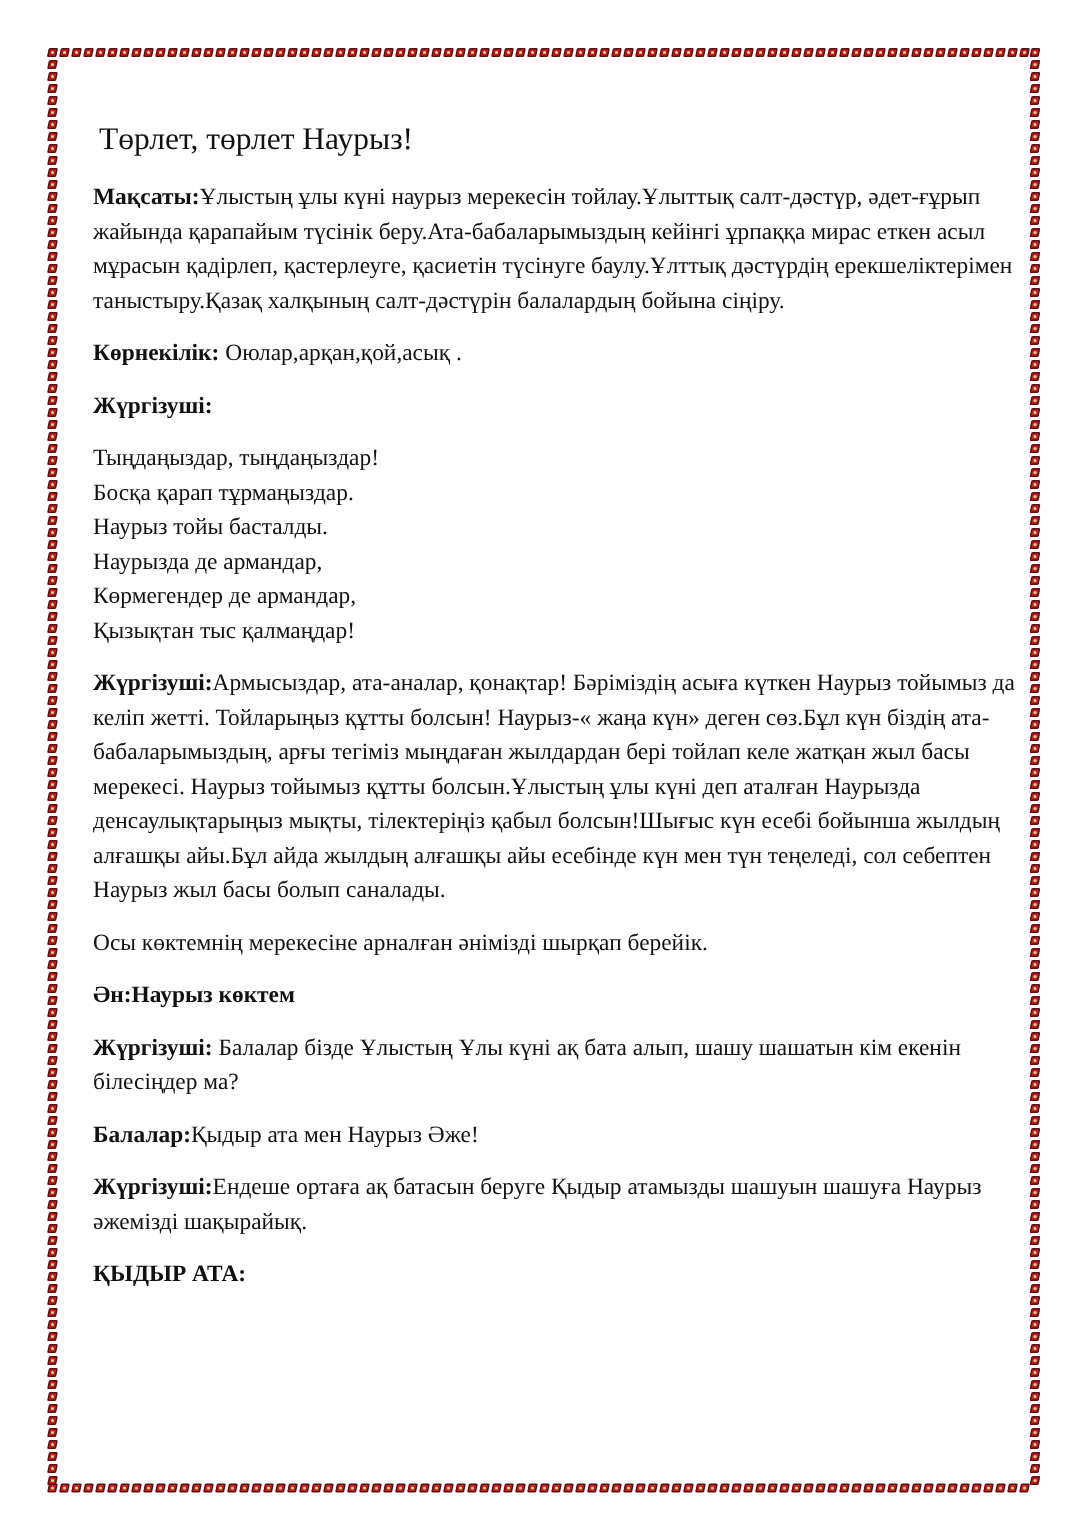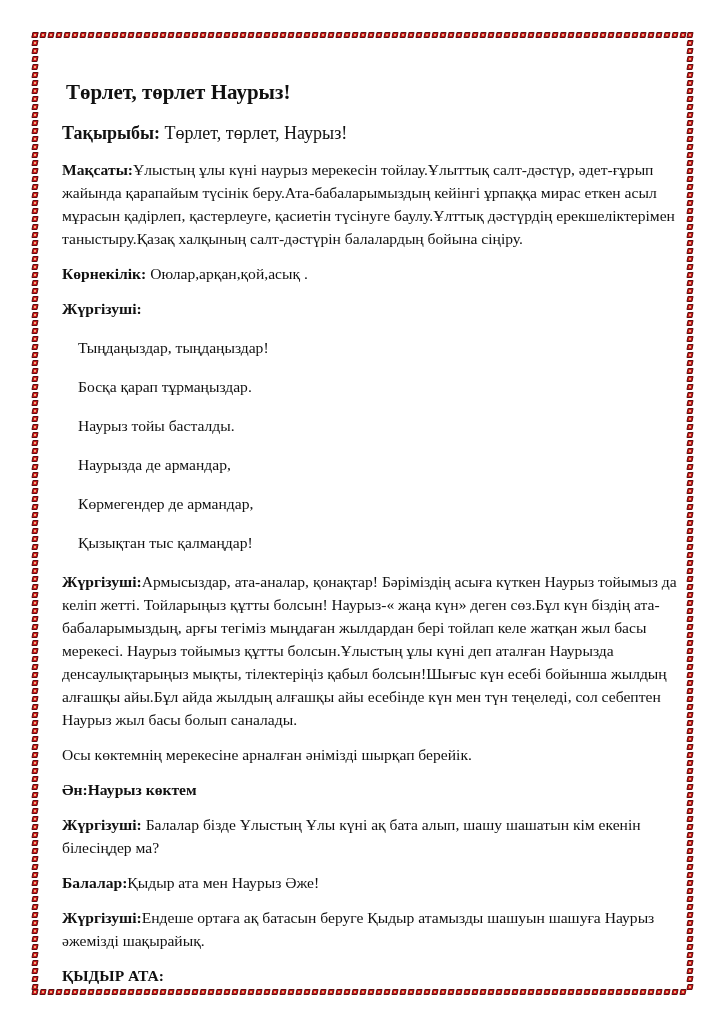--- a/index.html
+++ b/index.html
@@ -18,27 +18,27 @@
     content: ""; position: absolute; left: 1px; top: 1px; width: 6px; height: 6px;
     background: #d4161c; border: 0.5px solid #5a1010; transform: skewX(-12deg);
     box-sizing: border-box; border-radius: 1px;
   }
   .tile::after {
     content: ""; position: absolute; left: 3px; top: 3px; width: 2px; height: 2px;
     background: #f7e6a0; border-radius: 50%;
   }
 
   .content { position: absolute; left: 62px; top: 78px; width: 628px; font-size: 15.6px; line-height: 23px; }
-  .title { font-weight: bold; font-size: 21px; margin: 0 0 0 4px; line-height: 28px; }
+  .title { font-weight: normal; font-size: 21px; margin: 0 0 0 4px; line-height: 28px; }
   p { margin: 0; }
   .para { margin-top: 12px; }
   .b { font-weight: bold; }
   .title + .para { margin-top: 14px; }
   .topic { font-size: 18px; line-height: 26px; }
-  .poem p { margin: 16px; }
+  .poem p { margin: 0; }
 </style>
 </head>
 <body>
 
 <div class="frame">
   <div class="border-strip top">
       <span class="tile"></span>
       <span class="tile"></span>
       <span class="tile"></span>
       <span class="tile"></span>
@@ -447,23 +447,20 @@
       <span class="tile"></span>
       <span class="tile"></span>
       <span class="tile"></span>
       <span class="tile"></span>
     </div>
 </div>
 
 <div class="content">
   <h1 class="title">Төрлет, төрлет  Наурыз!</h1>
 
-  <p class="para topic">
-    <span class="b">Тақырыбы:</span><span> Төрлет, төрлет, Наурыз!</span>
-  </p>
 
   <p class="para">
     <span class="b">Мақсаты:</span><span>Ұлыстың ұлы күні наурыз мерекесін тойлау.Ұлыттық салт-дәстүр, әдет-ғұрып жайында қарапайым түсінік беру.Ата-бабаларымыздың кейінгі ұрпаққа мирас еткен асыл мұрасын қадірлеп, қастерлеуге, қасиетін түсінуге баулу.Ұлттық дәстүрдің ерекшеліктерімен таныстыру.Қазақ халқының  салт-дәстүрін балалардың бойына сіңіру.</span>
   </p>
 
   <p class="para">
     <span class="b">Көрнекілік:</span><span> Оюлар,арқан,қой,асық .</span>
   </p>
 
   <p class="para b">Жүргізуші:</p>

